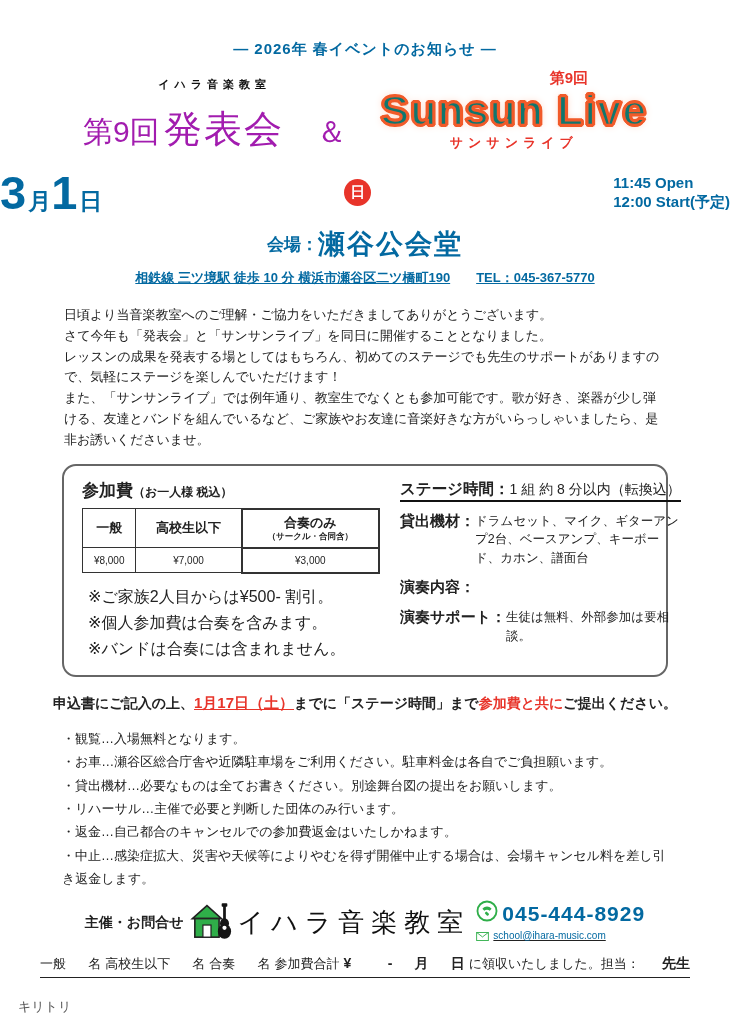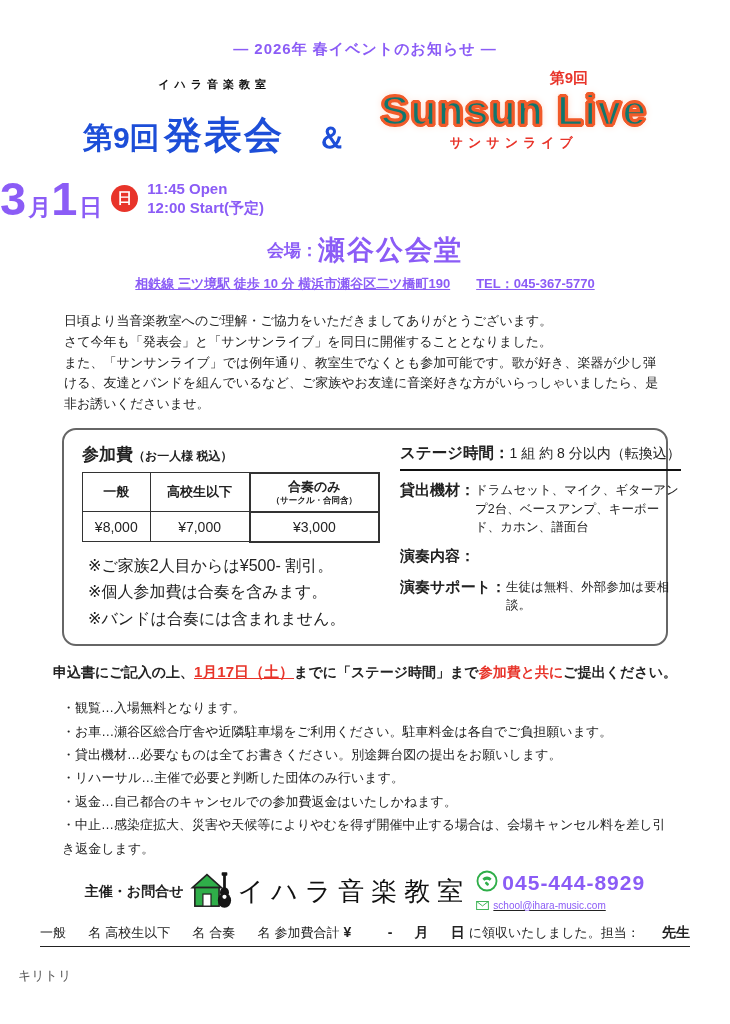--- a/index.html
+++ b/index.html
@@ -2,44 +2,44 @@
 <html><head>
 <meta charset="utf-8">
 <style>
   * { margin:0; padding:0; box-sizing:border-box; }
   html,body { background:#fff; }
   body {
     width:730px; height:1024px; margin:0 auto; position:relative;
     font-family:"Liberation Sans","DejaVu Sans",sans-serif;
     color:#222; overflow:hidden;
   }
-  .green { color:#8b5cf6; }
+  .green { color:#0369a1; }
   .red   { color:#e8342a; }
 
   
   .announce { text-align:center; margin-top:40px; font-size:15px; font-weight:bold; letter-spacing:1px; }
   .title-row { display:flex; justify-content:center; align-items:flex-start; gap:34px; margin-top:8px; }
   .title-left { text-align:center; padding-top:10px; }
   .school-small { font-size:11px; letter-spacing:5px; font-weight:bold; color:#111; }
-  .main-title { margin-top:18px; font-weight:bold; color:#1d4ed8; white-space:nowrap; }
+  .main-title { margin-top:12px; font-weight:normal; color:#a21caf; white-space:nowrap; }
   .main-title .no { font-size:30px; }
   .main-title .t  { font-size:38px; letter-spacing:2px; }
   .main-title .amp { font-size:30px; margin-left:28px; }
   .sunsun-block { text-align:center; position:relative; padding-top:2px; }
   .sunsun-no { font-size:15px; font-weight:bold; margin-left:110px; }
   .sunsun-logo {
     font-size:43px; font-weight:bold; letter-spacing:1px; line-height:1.05;
     color:#0f766e; -webkit-text-stroke:2.5px #f15a29;
     text-shadow:2px 0 0 #f15a29,-2px 0 0 #f15a29,0 2px 0 #f15a29,0 -2px 0 #f15a29,0 0 9px #ffc9b5;
     white-space:nowrap;
   }
   .sunsun-kana { font-size:13px; font-weight:bold; letter-spacing:5px; margin-top:1px; }
 
   
-  .date-row { display:flex; justify-content:flex-start; align-items:center; gap:9px; margin-top:10px; }
+  .date-row { display:flex; justify-content:space-between; align-items:center; gap:9px; margin-top:10px; }
   .big-date { font-weight:bold; white-space:nowrap; }
   .big-date .n { font-size:47px; letter-spacing:2px; }
   .big-date .u { font-size:23px; }
   .weekday-circle {
     width:27px; height:27px; border-radius:50%; background:#e8342a; color:#fff;
     display:inline-flex; align-items:center; justify-content:center;
     font-size:15px; font-weight:bold; flex:none;
   }
   .times { font-size:15px; font-weight:bold; line-height:1.25; text-align:left; }
   .venue-row { text-align:center; margin-top:6px; font-weight:bold; }
@@ -56,27 +56,27 @@
   .info-box {
     margin:13px 62px 0; border:2px solid #666; border-radius:14px;
     padding:13px 16px 12px 18px; display:flex; gap:20px;
   }
   .fee-col { width:298px; flex:none; }
   .fee-title { font-size:17px; font-weight:bold; }
   .fee-title .small { font-size:12px; }
   table.fee { border-collapse:collapse; width:100%; margin-top:6px; }
   table.fee th, table.fee td { border:1.5px solid #333; text-align:center; }
   table.fee th { font-size:13px; font-weight:bold; padding:4px 2px; }
-  table.fee td { font-size:14px; padding:6px 2px; }
+  table.fee td { font-size:10px; padding:6px 2px; }
   table.fee .col3 { border-width:2.5px; }
   .th-sub { display:block; font-size:8.5px; font-weight:bold; margin-top:-1px; }
   .fee-notes { margin:10px 0 0 6px; font-size:16px; line-height:1.65; }
 
   .stage-col { flex:1; font-size:13px; }
-  .stage-time { border-bottom:2px solid #111; padding-bottom:5px; white-space:nowrap; }
+  .stage-time { border-bottom:2px solid #111; white-space:nowrap; }
   .stage-time .lbl { font-size:15.5px; font-weight:bold; }
   .stage-time .val { font-size:14px; }
   .stage-row { display:flex; margin-top:8px; line-height:1.5; }
   .stage-row .lbl { font-size:15px; font-weight:bold; white-space:nowrap; flex:none; }
   .stage-row .val { font-size:12.5px; padding-top:2px; }
 
   
   .deadline { text-align:center; margin-top:17px; font-size:14px; font-weight:bold; }
   .deadline .date { color:#e8342a; text-decoration:underline; font-size:15px; }
 
@@ -141,20 +141,21 @@
   <span class="vl">会場：</span><span class="vn">瀬谷公会堂</span>
 </div>
 
 <div class="access-row green">
   <span>相鉄線 三ツ境駅 徒歩 10 分 横浜市瀬谷区二ツ橋町190</span><span class="tel">TEL：045-367-5770</span>
 </div>
 
 <div class="intro">
   <p>日頃より当音楽教室へのご理解・ご協力をいただきましてありがとうございます。</p>
   <p>さて今年も「発表会」と「サンサンライブ」を同日に開催することとなりました。</p>
+  <p>レッスンの成果を発表する場としてはもちろん、初めてのステージでも先生のサポートがありますので、気軽にステージを楽しんでいただけます！</p>
   <p>また、「サンサンライブ」では例年通り、教室生でなくとも参加可能です。歌が好き、楽器が少し弾ける、友達とバンドを組んでいるなど、ご家族やお友達に音楽好きな方がいらっしゃいましたら、是非お誘いくださいませ。</p>
 </div>
 
 <div class="info-box">
   <div class="fee-col">
     <div class="fee-title">
       <span>参加費</span><span class="small">（お一人様 税込）</span>
     </div>
     <table class="fee">
       <tbody>

